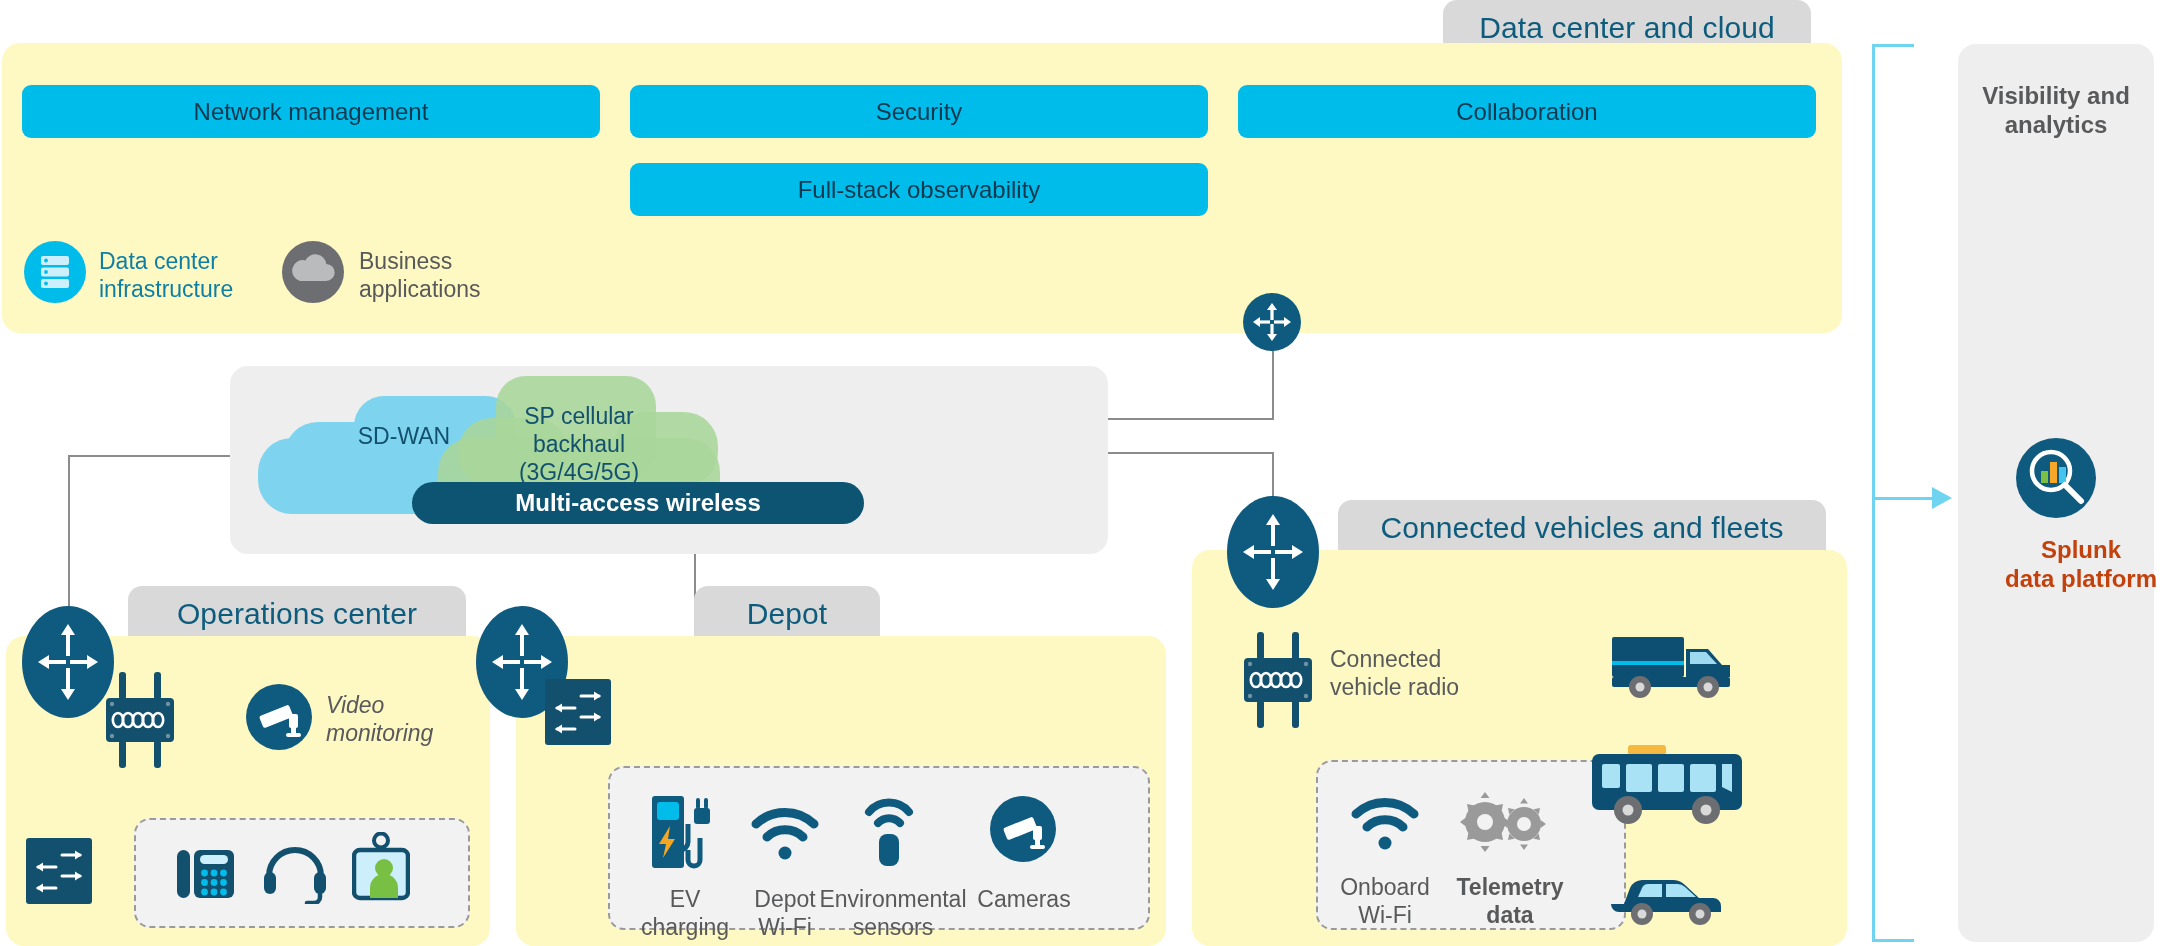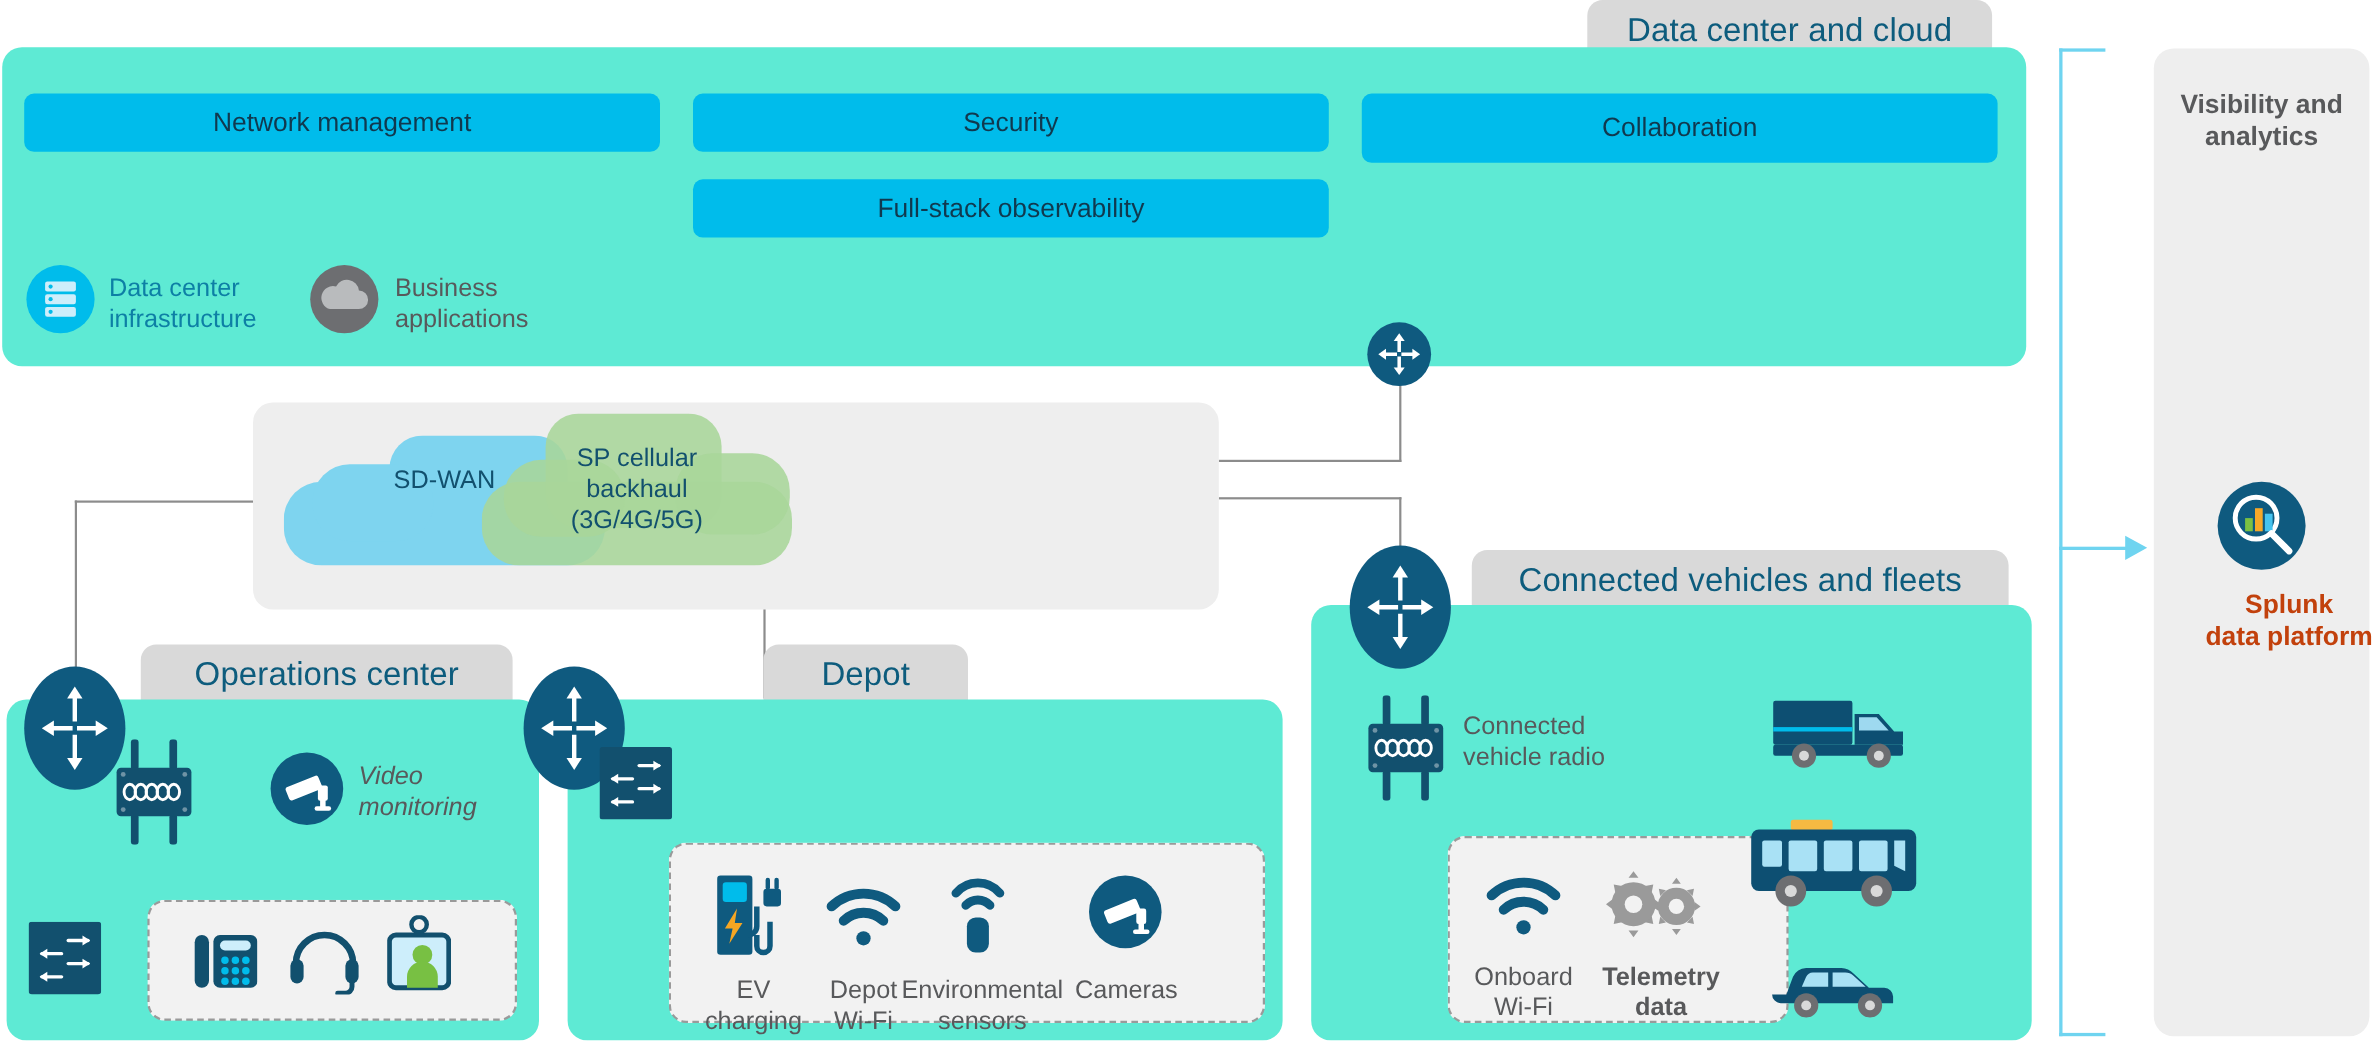--- a/index.html
+++ b/index.html
@@ -7,21 +7,21 @@
     width: 2160px; height: 946px;
     background: #ffffff;
     font-family: "Liberation Sans", sans-serif;
     overflow: hidden;
   }
   #stage { position: relative; width: 2160px; height: 946px; }
 
   
   .panel {
     position: absolute;
-    background: #5eead4;
+    background: #fef9c3;
     border-radius: 18px;
   }
   .panel-light { background: #eeeeee; }
   .tab {
     position: absolute;
     background: #d9d9d9;
     border-radius: 14px 14px 0 0;
     display: flex; align-items: center; justify-content: center;
     color: #0d5c7d;
     font-size: 30px;
@@ -125,21 +125,21 @@
   </div>
 
   <div class="panel" style="left:2px; top:43px; width:1840px; height:290px;">
 
     <div class="cap-bar" style="left:20px; top:42px; width:578px; height:53px;">
       <span>Network management</span>
     </div>
     <div class="cap-bar" style="left:628px; top:42px; width:578px; height:53px;">
       <span>Security</span>
     </div>
-    <div class="cap-bar" style="left:1236px; top:42px; width:578px; height:63px;">
+    <div class="cap-bar" style="left:1236px; top:42px; width:578px; height:53px;">
       <span>Collaboration</span>
     </div>
     <div class="cap-bar" style="left:628px; top:120px; width:578px; height:53px;">
       <span>Full-stack observability</span>
     </div>
 
     <div class="circ-icon" style="left:22px; top:198px; width:62px; height:62px; background:#00bceb;">
       <svg width="62" height="62" viewBox="0 0 62 62">
         <rect x="17" y="15" width="28" height="9" rx="2" fill="#cdeefb"></rect>
         <rect x="17" y="26.5" width="28" height="9" rx="2" fill="#cdeefb"></rect>
@@ -205,20 +205,23 @@
         </g>
       </svg>
       <div class="cloudtxt" style="top:26px;">
         <div>SP cellular</div>
         <div>backhaul</div>
         <div>(3G/4G/5G)</div>
       </div>
     </div>
 
 
+    <div class="maw" style="left:182px; top:116px; width:452px; height:42px;">
+      <span>Multi-access wireless</span>
+    </div>
   </div>
 
   <div class="tab" style="left:128px; top:586px; width:338px; height:56px;">
     <span>Operations center</span>
   </div>
   <div class="panel" style="left:6px; top:636px; width:484px; height:310px;">
 
     <div class="dashed-box" style="left:128px; top:182px; width:336px; height:110px;"></div>
 
     <div style="position:absolute; left:170px; top:202px;">

